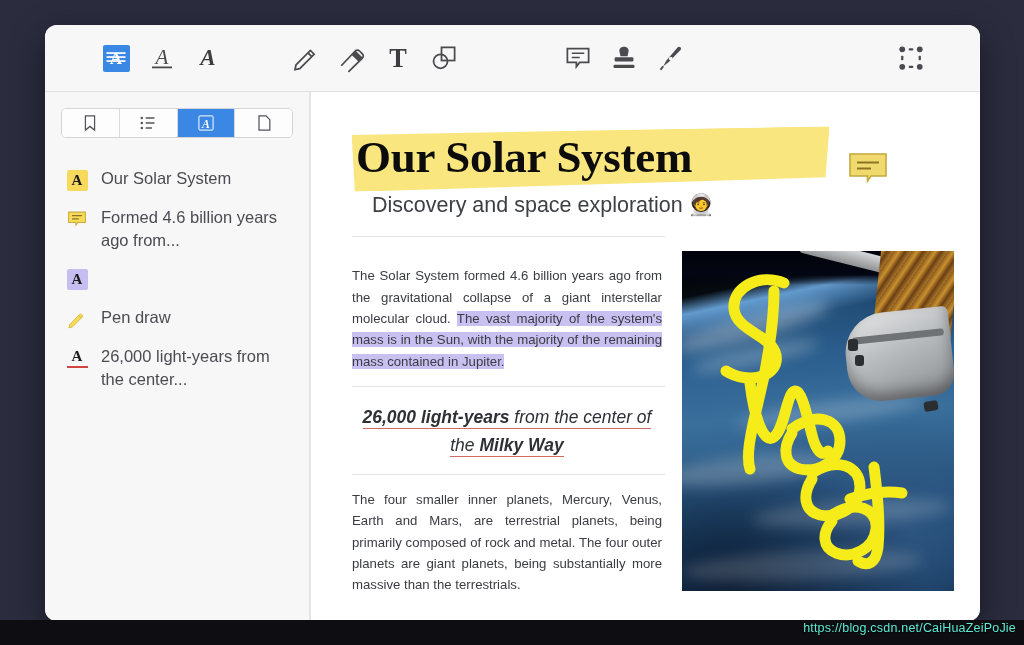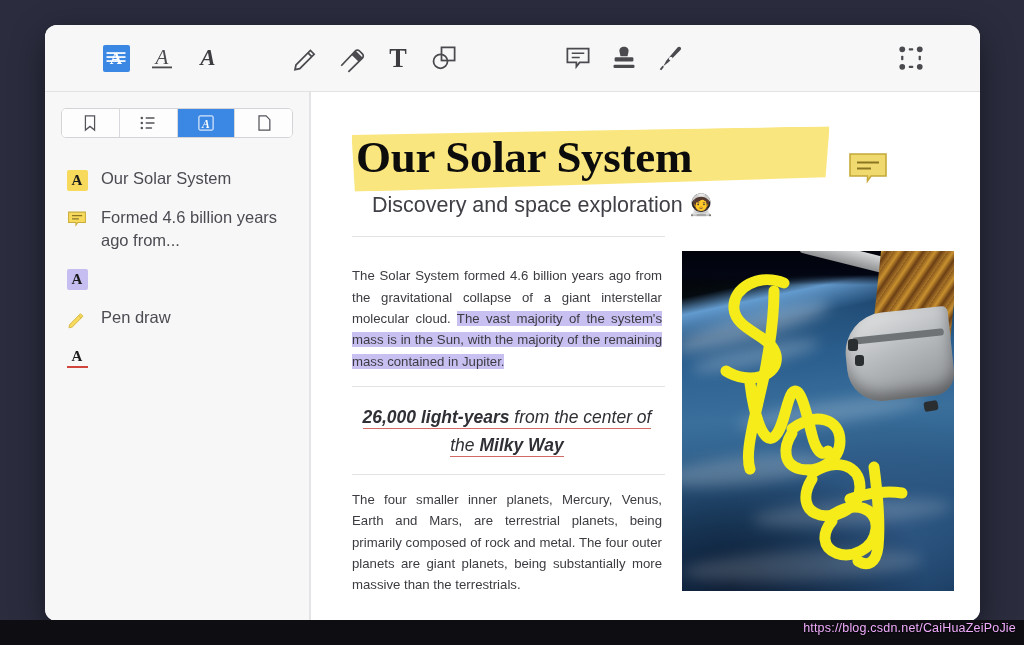--- a/index.html
+++ b/index.html
@@ -11,21 +11,21 @@
   }
   #root { position: relative; width: 1024px; height: 645px; background: #2b2c3e; }
 
   
   .bottom-strip {
     position: absolute; left: 0; top: 620px; width: 1024px; height: 25px;
     background: #0d0d12;
   }
   .watermark {
     position: absolute; right: 8px; top: 621px;
-    font-size: 12.5px; color: #f0abfc; letter-spacing: .2px;
+    font-size: 12.5px; color: #5eead4; letter-spacing: .2px;
     font-family: "Liberation Sans", sans-serif;
     text-shadow: 0 1px 1px rgba(0,0,0,.7);
   }
 
   
   .window {
     position: absolute; left: 45px; top: 25px;
     width: 935px; height: 596px;
     background: #f7f7f8;
     border-radius: 12px;
@@ -438,20 +438,21 @@
                 <path d="M13.8 8.2 L16.6 11" stroke="#d4b93f" stroke-width="1"></path>
               </svg>
             </span>
             <span class="ann-text">Pen draw</span>
           </div>
 
           <div class="ann-item">
             <span class="ann-icon">
               <span class="badge-a plain">A</span>
             </span>
+            <span class="ann-text">26,000 light-years from the center...</span>
           </div>
 
         </div>
       </div>
 
       <div class="page-wrap">
         <div class="page-divider-left"></div>
         <div class="page">
 
           <div class="doc-title-row">

